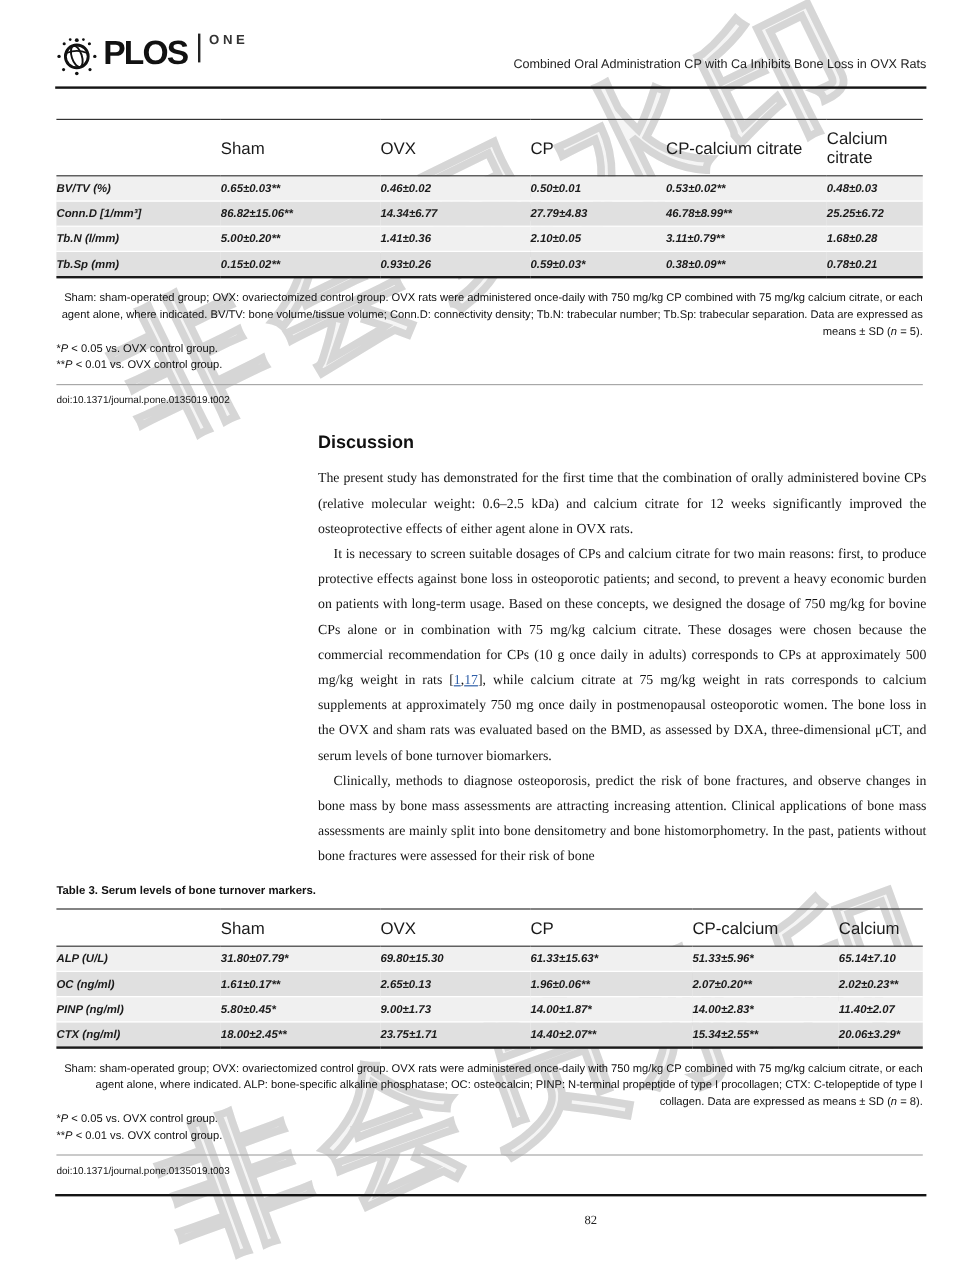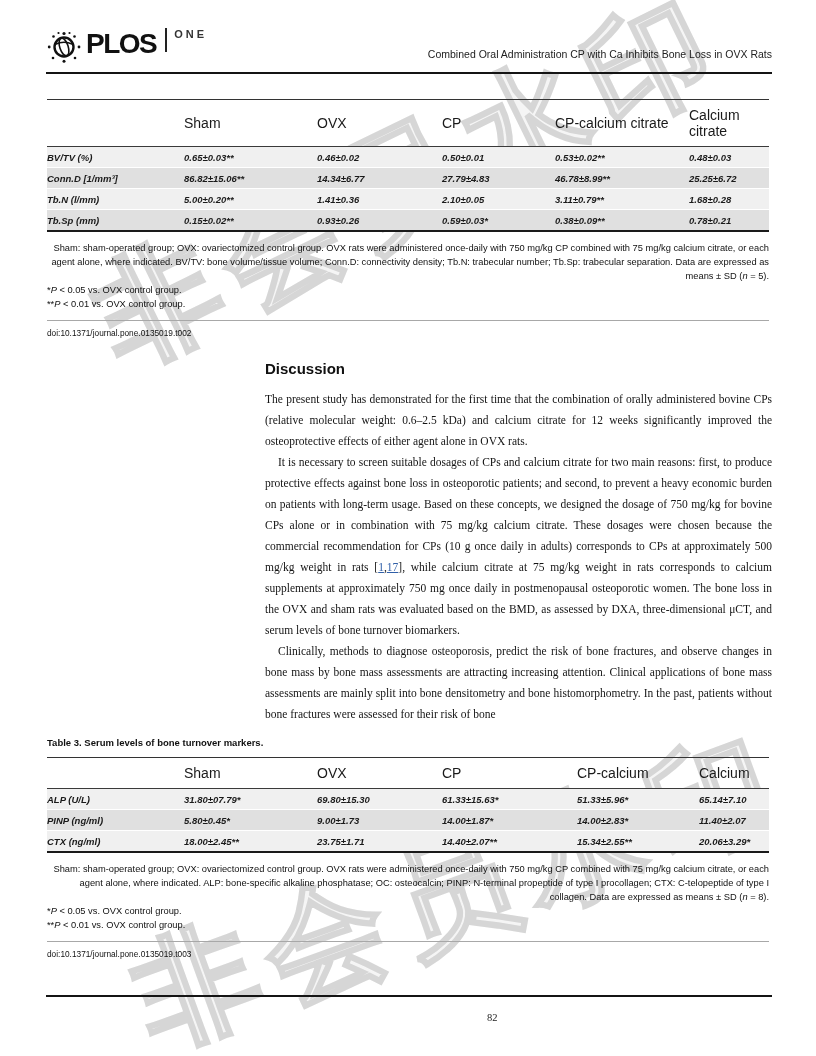--- a/index.html
+++ b/index.html
@@ -180,20 +180,28 @@
       <tbody>
         <tr>
           <td>ALP (U/L)</td>
           <td>31.80±07.79*</td>
           <td>69.80±15.30</td>
           <td>61.33±15.63*</td>
           <td>51.33±5.96*</td>
           <td>65.14±7.10</td>
         </tr>
         <tr>
+          <td>OC (ng/ml)</td>
+          <td>1.61±0.17**</td>
+          <td>2.65±0.13</td>
+          <td>1.96±0.06**</td>
+          <td>2.07±0.20**</td>
+          <td>2.02±0.23**</td>
+        </tr>
+        <tr>
           <td>PINP (ng/ml)</td>
           <td>5.80±0.45*</td>
           <td>9.00±1.73</td>
           <td>14.00±1.87*</td>
           <td>14.00±2.83*</td>
           <td>11.40±2.07</td>
         </tr>
         <tr>
           <td>CTX (ng/ml)</td>
           <td>18.00±2.45**</td>

